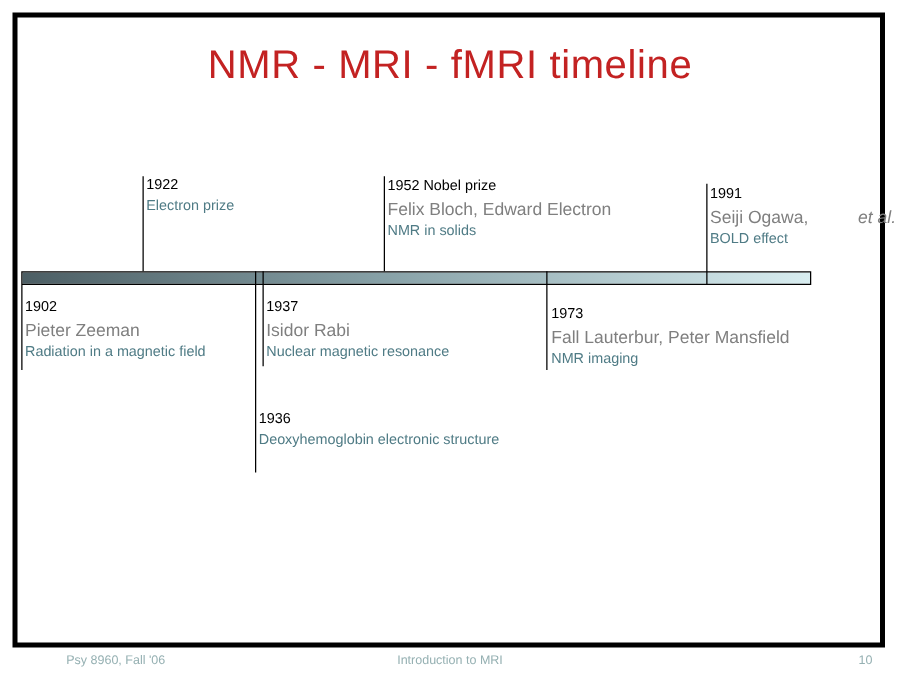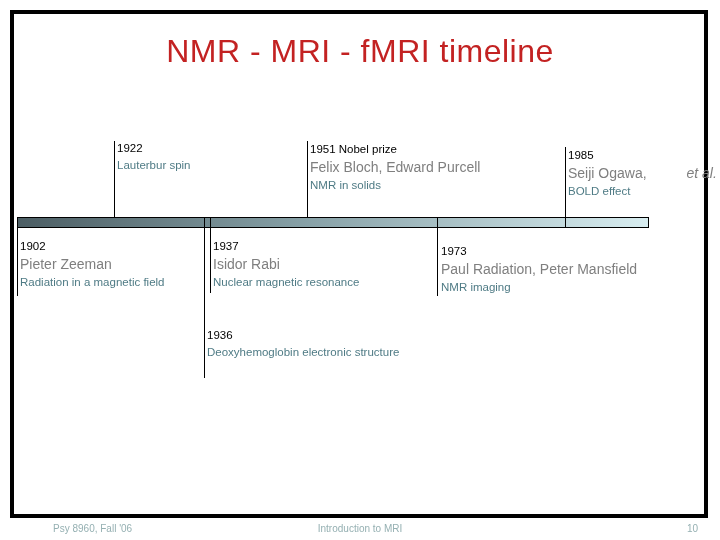--- a/index.html
+++ b/index.html
@@ -71,50 +71,50 @@
   <div class="vline" style="left:114px; top:141px; height:76px;"></div>
   <div class="vline" style="left:307px; top:141px; height:76px;"></div>
   <div class="vline" style="left:565px; top:147px; height:81px;"></div>
   <div class="vline" style="left:17px;  top:228px; height:68px;"></div>
   <div class="vline" style="left:210px; top:217px; height:76px;"></div>
   <div class="vline" style="left:437px; top:217px; height:79px;"></div>
   <div class="vline" style="left:204px; top:217px; height:161px;"></div>
 
   <div class="event" style="left:117px; top:140px;">
     <div class="year">1922</div>
-    <div class="desc">Lauterbur spin</div>
+    <div class="desc">Electron prize</div>
   </div>
 
   <div class="event" style="left:310px; top:141px;">
-    <div class="year">1951 Nobel prize</div>
-    <div class="name">Felix Bloch, Edward Purcell</div>
+    <div class="year">1952 Nobel prize</div>
+    <div class="name">Felix Bloch, Edward Electron</div>
     <div class="desc">NMR in solids</div>
   </div>
 
   <div class="event" style="left:568px; top:147px;">
-    <div class="year">1985</div>
+    <div class="year">1991</div>
     <div class="name"><span>Seiji Ogawa, </span><span class="it">et al.</span></div>
     <div class="desc">BOLD effect</div>
   </div>
 
   <div class="event" style="left:20px; top:238px;">
     <div class="year">1902</div>
     <div class="name">Pieter Zeeman</div>
     <div class="desc">Radiation in a magnetic field</div>
   </div>
 
   <div class="event" style="left:213px; top:238px;">
     <div class="year">1937</div>
     <div class="name">Isidor Rabi</div>
     <div class="desc">Nuclear magnetic resonance</div>
   </div>
 
   <div class="event" style="left:441px; top:243px;">
     <div class="year">1973</div>
-    <div class="name">Paul Radiation, Peter Mansfield</div>
+    <div class="name">Fall Lauterbur, Peter Mansfield</div>
     <div class="desc">NMR imaging</div>
   </div>
 
   <div class="event" style="left:207px; top:327px;">
     <div class="year">1936</div>
     <div class="desc">Deoxyhemoglobin electronic structure</div>
   </div>
 
   <div class="footer-item footer-left">Psy 8960, Fall '06</div>
   <div class="footer-item footer-center">Introduction to MRI</div>

